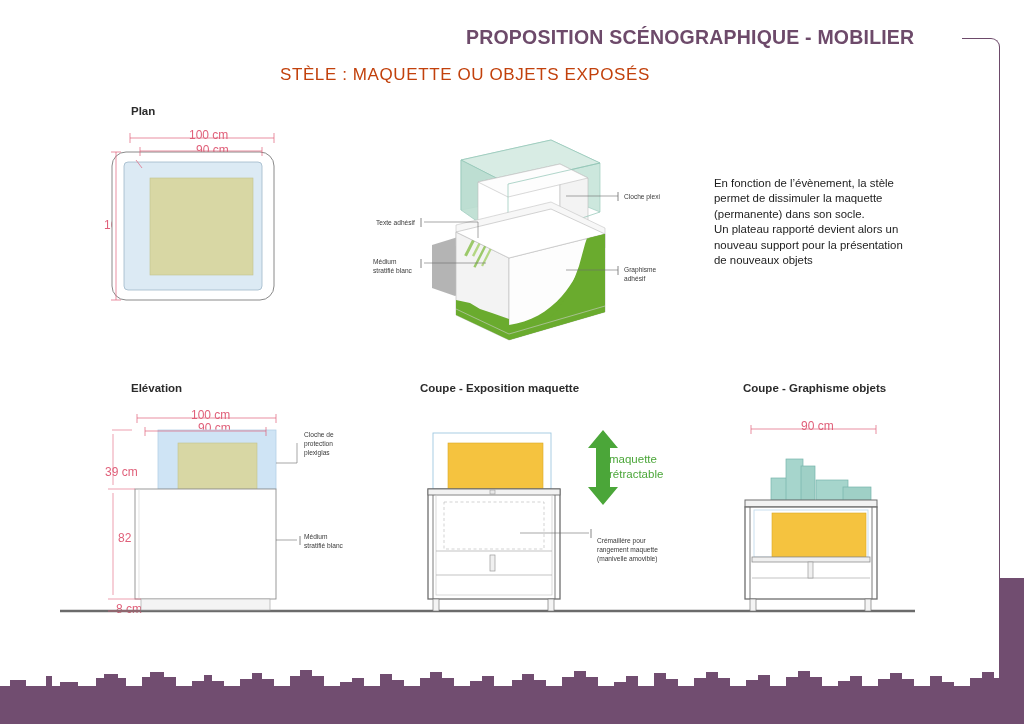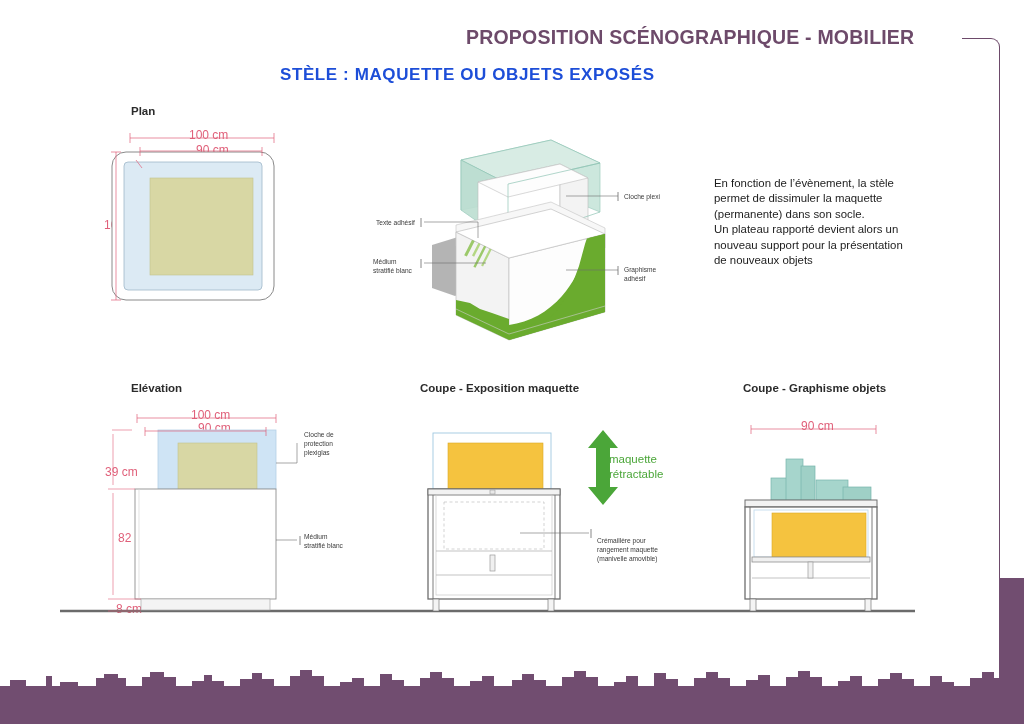--- a/index.html
+++ b/index.html
@@ -28,23 +28,23 @@
     font-weight: bold;
     letter-spacing: 0.2px;
     color: #6d4a6a;
     white-space: nowrap;
   }
   .subtitle {
     position: absolute;
     left: 280px;
     top: 65px;
     font-size: 17px;
-    font-weight: bold;
+    font-weight: normal;
     letter-spacing: 0.6px;
-    color: #1d4ed8;
+    color: #c2410c;
     white-space: nowrap;
   }
   
   .frame-rule {
     position: absolute;
     left: 962px;
     top: 38px;
     width: 38px;
     height: 552px;
     border-top: 1.4px solid #6d4a6a;

